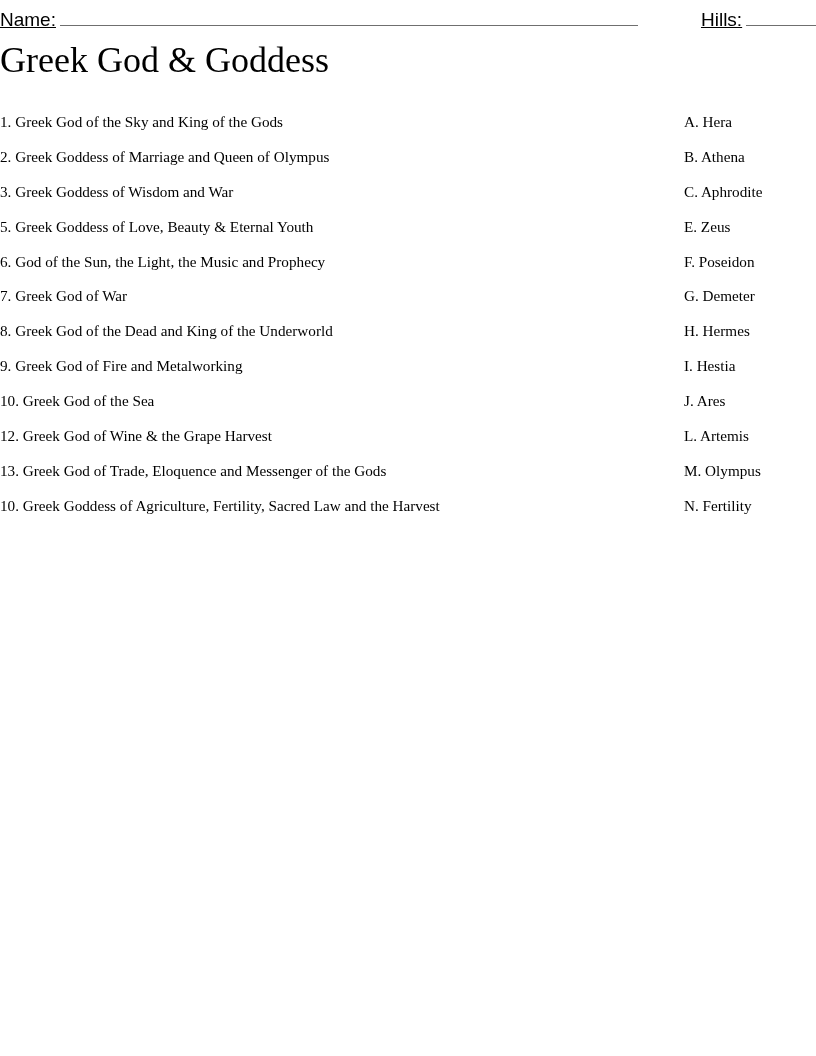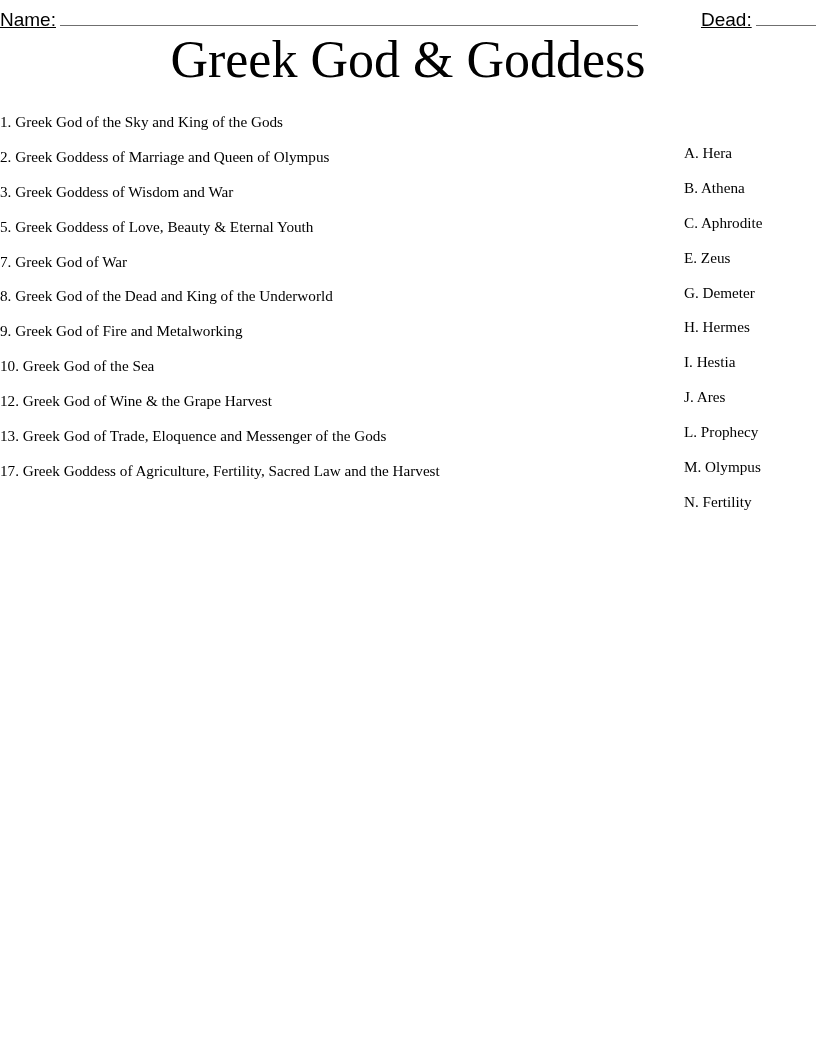--- a/index.html
+++ b/index.html
@@ -61,23 +61,22 @@
   .rule-date { width: 73px; }
 
   .spacer-between { width: 63px; flex: 0 0 auto; }
 
   
   .title {
     position: absolute;
     left: 0;
     top: 29px;
     width: 816px;
-    text-align: center;
     font-family: "Liberation Serif", "DejaVu Serif", serif;
-    font-size: 52px;
+    font-size: 36px;
     line-height: 62px;
     font-weight: normal;
     letter-spacing: 0px;
     margin: 0;
     color: #000;
   }
 
   
   .body-area {
     position: absolute;
@@ -97,32 +96,32 @@
     position: absolute;
     top: 0;
     font-family: "Liberation Serif", "DejaVu Serif", serif;
     font-size: 15.2px;
     line-height: 18px;
     color: #000;
     white-space: nowrap;
   }
 
   .prompt { left: 0px; }
-  .choice { left: 684px; margin-top: 31px; }
+  .choice { left: 684px; }
 </style>
 </head>
 <body>
 
 <div class="page">
 
   <div class="header-row">
     <span class="field-label">Name:</span>
     <span class="rule rule-name"></span>
     <span class="spacer-between"></span>
-    <span class="field-label">Dead:</span>
+    <span class="field-label">Hills:</span>
     <span class="rule rule-date"></span>
   </div>
 
   <h1 class="title">Greek God &amp; Goddess</h1>
 
   <div class="body-area">
 
     <div class="match-row">
       <span class="prompt">1. Greek God of the Sky and King of the Gods</span>
       <span class="choice">A. Hera</span>
@@ -137,20 +136,24 @@
       <span class="prompt">3. Greek Goddess of Wisdom and War</span>
       <span class="choice">C. Aphrodite</span>
     </div>
 
 
     <div class="match-row">
       <span class="prompt">5. Greek Goddess of Love, Beauty &amp; Eternal Youth</span>
       <span class="choice">E. Zeus</span>
     </div>
 
+    <div class="match-row">
+      <span class="prompt">6. God of the Sun, the Light, the Music and Prophecy</span>
+      <span class="choice">F. Poseidon</span>
+    </div>
 
     <div class="match-row">
       <span class="prompt">7. Greek God of War</span>
       <span class="choice">G. Demeter</span>
     </div>
 
     <div class="match-row">
       <span class="prompt">8. Greek God of the Dead and King of the Underworld</span>
       <span class="choice">H. Hermes</span>
     </div>
@@ -161,27 +164,27 @@
     </div>
 
     <div class="match-row">
       <span class="prompt">10. Greek God of the Sea</span>
       <span class="choice">J. Ares</span>
     </div>
 
 
     <div class="match-row">
       <span class="prompt">12. Greek God of Wine &amp; the Grape Harvest</span>
-      <span class="choice">L. Prophecy</span>
+      <span class="choice">L. Artemis</span>
     </div>
 
     <div class="match-row">
       <span class="prompt">13. Greek God of Trade, Eloquence and Messenger of the Gods</span>
       <span class="choice">M. Olympus</span>
     </div>
 
     <div class="match-row">
-      <span class="prompt">17. Greek Goddess of Agriculture, Fertility, Sacred Law and the Harvest</span>
+      <span class="prompt">10. Greek Goddess of Agriculture, Fertility, Sacred Law and the Harvest</span>
       <span class="choice">N. Fertility</span>
     </div>
 
   </div>
 </div>
 
 </body></html>

